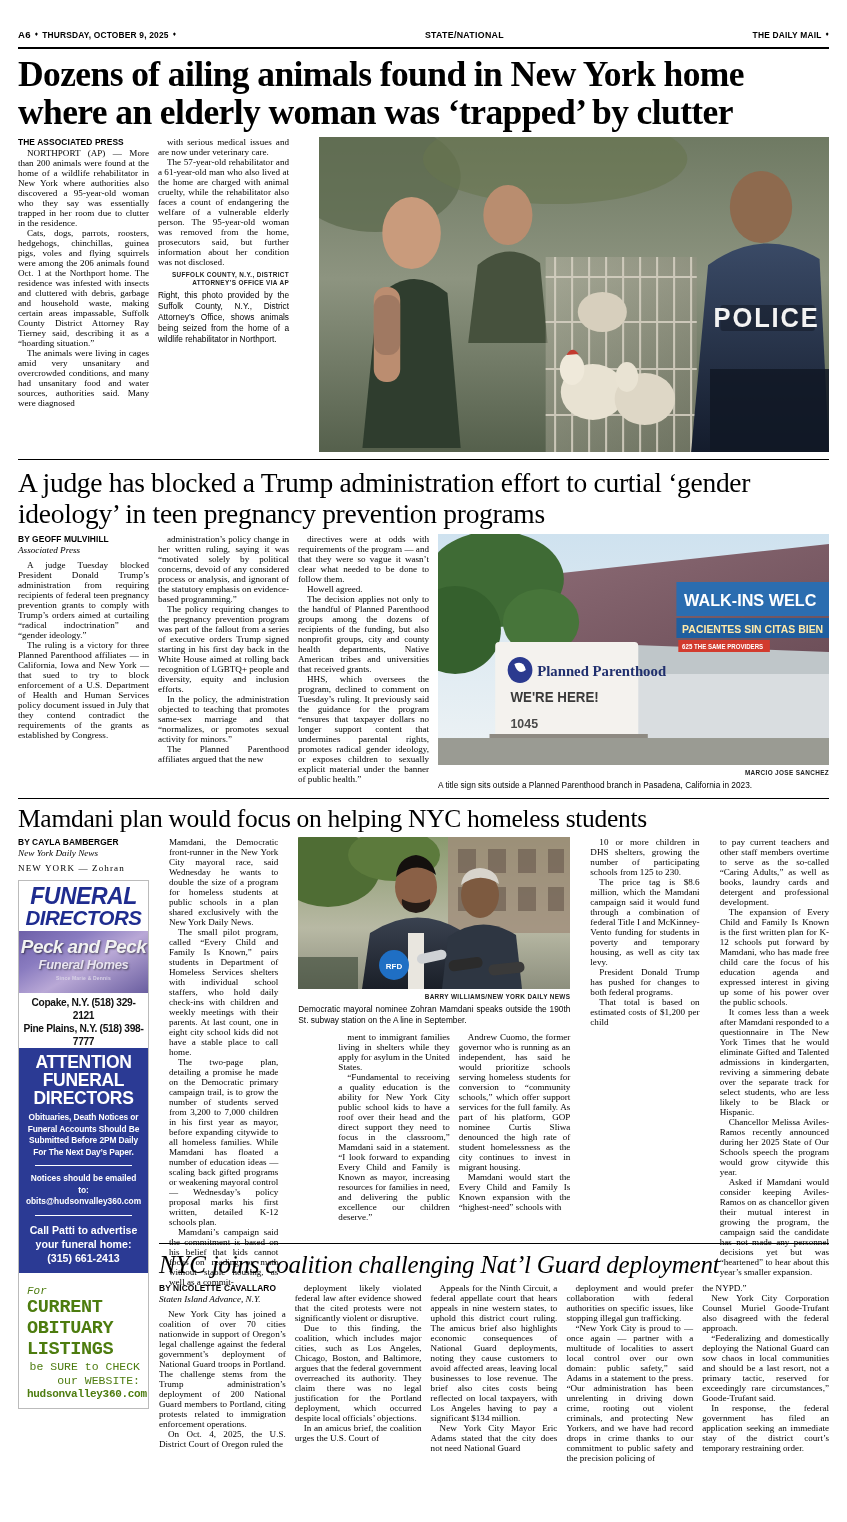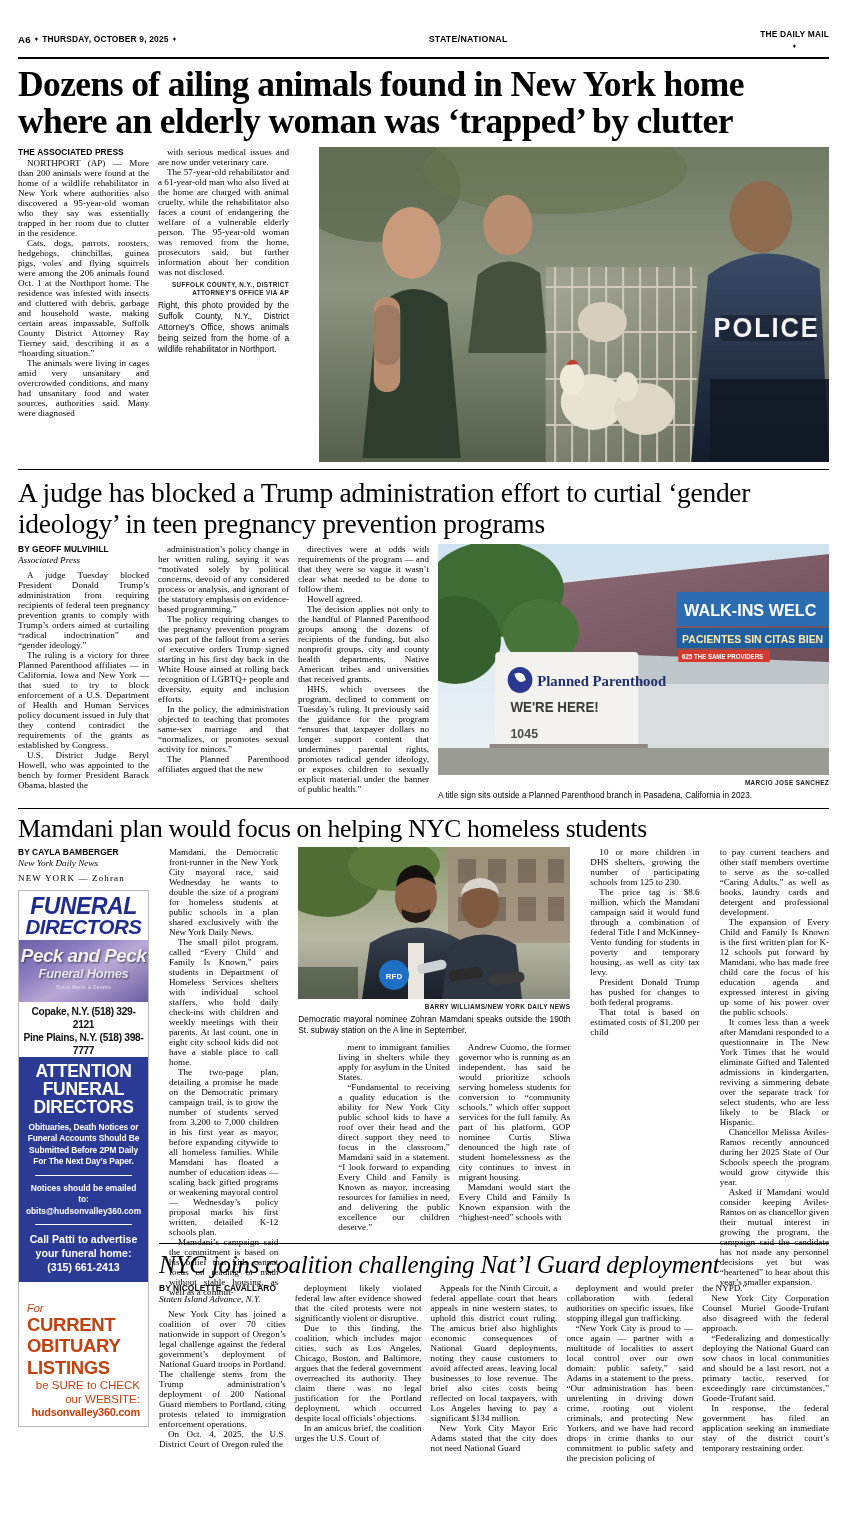--- a/index.html
+++ b/index.html
@@ -16,21 +16,21 @@
 
   
   .masthead {
     display:flex; align-items:center; justify-content:space-between;
     font-family:"Liberation Sans", sans-serif;
     font-weight:700; font-size:8.4px; letter-spacing:0.2px;
     padding-top:29px; padding-bottom:5px;
     text-transform:uppercase;
   }
   .masthead .left { display:flex; align-items:center; gap:4px; }
-  .masthead .right { display:flex; align-items:center; gap:4px;flex-direction:column; }
+  .masthead .right { display:flex; align-items:center; gap:4px; }
   .mh-page { font-size:9.6px; }
   .diamond { font-size:6.5px; line-height:1; position:relative; top:-0.5px;}
   .mh-center { font-size:8.8px; letter-spacing:0.3px; }
   .rule-thick { border-top:2.2px solid #000; margin-top:2px; }
 
   
   h1.head {
     font-family:"Liberation Serif", serif;
     font-weight:700; font-size:35.5px; line-height:1.06;
     margin:7px 0 0 0; letter-spacing:-0.6px;
@@ -143,22 +143,22 @@
   .ad-blue {
     background:#2b3a94; color:#fff; text-align:center;
     padding:5px 6px 8px 6px;
   }
   .ad-blue .hl { font-weight:800; font-size:17.5px; line-height:1.04; letter-spacing:-0.3px; }
   .ad-blue .sub { font-weight:700; font-size:8.4px; line-height:11.5px; margin-top:5px; letter-spacing:-0.1px; }
   .ad-blue hr { border:0; border-top:1px solid #fff; margin:7px 10px; }
   .ad-blue .em { font-weight:700; font-size:8.4px; line-height:11.5px; }
   .ad-blue .patti { font-weight:700; font-size:10.6px; line-height:14px; }
   .ad-obit {
-    background:#fff; color:#c2410c; padding:20px 8px 8px 8px;
-    font-family:Liberation Sans, sans-serif;
+    background:#fff; color:#4d7c0f; padding:12px 8px 8px 8px;
+    font-family:Liberation Mono, monospace;
   }
   .ad-obit .for { font-style:italic; font-size:11px; }
   .ad-obit .big { font-weight:700; font-size:18.5px; line-height:1.15; letter-spacing:-0.3px; }
   .ad-obit .chk { font-size:11.5px; line-height:14px; text-align:right; }
   .ad-obit .site { font-weight:700; font-size:11px; text-align:right; letter-spacing:-0.3px;}
 
   .sep { border-top:1.6px solid #000; margin-top:7px; }
 </style>
 </head>
 <body>
@@ -265,21 +265,20 @@
   <div class="sep"></div>
 
   <h1 class="head2">A judge has blocked a Trump administration effort to curtial ‘gender ideology’ in teen pregnancy prevention programs</h1>
 
   <div class="a2">
     <div class="c col">
       <div class="byline">BY GEOFF MULVIHILL</div>
       <div class="byline-src">Associated Press</div>
       <p>A judge Tuesday blocked President Donald Trump’s administration from requiring recipients of federal teen pregnancy prevention grants to comply with Trump’s orders aimed at curtailing “radical indoctrination” and “gender ideology.”</p>
       <p>The ruling is a victory for three Planned Parenthood affiliates — in California, Iowa and New York — that sued to try to block enforcement of a U.S. Department of Health and Human Services policy document issued in July that they contend contradict the requirements of the grants as established by Congress.</p>
-      <p>U.S. District Judge Beryl Howell, who was appointed to the bench by former President Barack Obama, blasted the</p>
     </div>
     <div class="c col">
       <p>administration’s policy change in her written ruling, saying it was “motivated solely by political concerns, devoid of any considered process or analysis, and ignorant of the statutory emphasis on evidence-based programming.”</p>
       <p>The policy requiring changes to the pregnancy prevention program was part of the fallout from a series of executive orders Trump signed starting in his first day back in the White House aimed at rolling back recognition of LGBTQ+ people and diversity, equity and inclusion efforts.</p>
       <p>In the policy, the administration objected to teaching that promotes same-sex marriage and that “normalizes, or promotes sexual activity for minors.”</p>
       <p>The Planned Parenthood affiliates argued that the new</p>
     </div>
     <div class="c col">
       <p>directives were at odds with requirements of the program — and that they were so vague it wasn’t clear what needed to be done to follow them.</p>
       <p>Howell agreed.</p>

